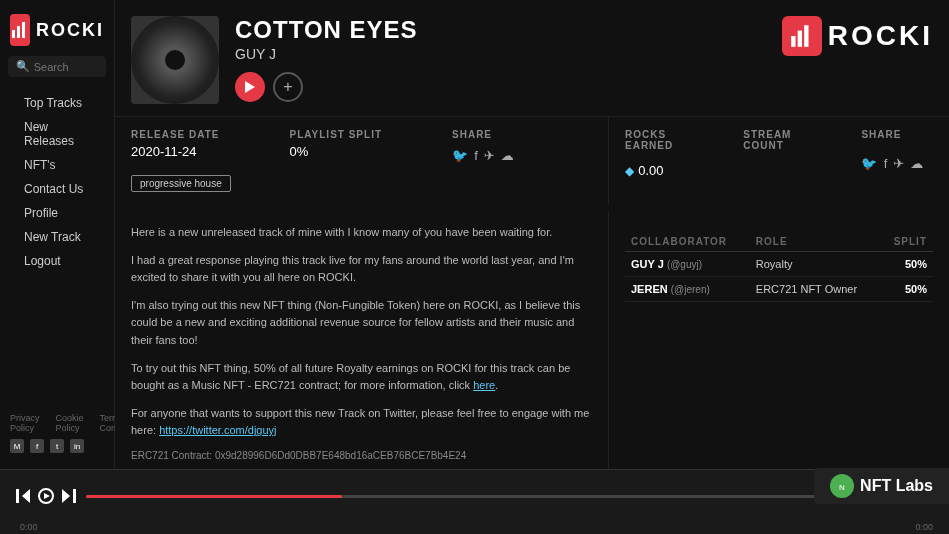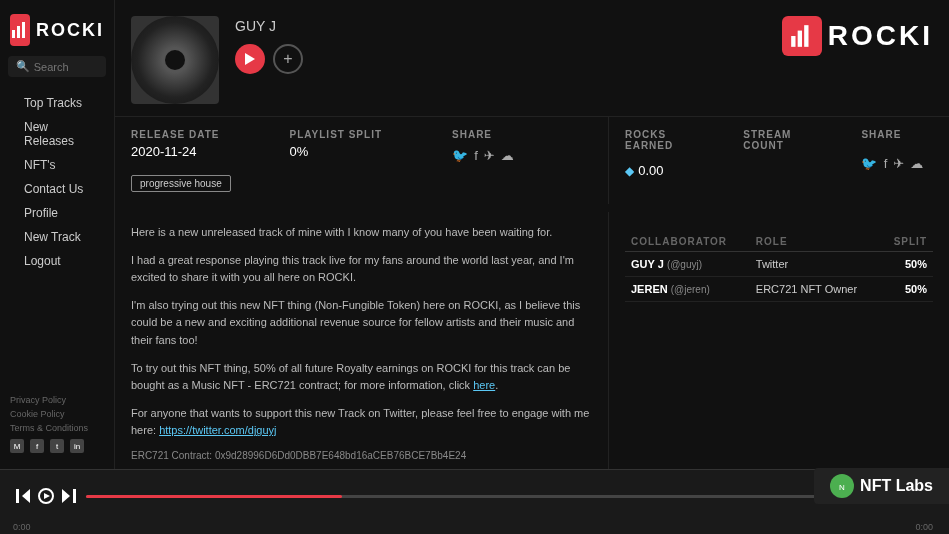--- a/index.html
+++ b/index.html
@@ -75,21 +75,21 @@
     .sidebar-item {
       padding: 5px 12px;
       font-size: 12px;
       color: #ccc;
       cursor: pointer;
     }
     .sidebar-footer {
       margin-top: auto;
       padding: 8px 10px;
     }
-    .sidebar-footer-links { display: flex; flex-direction: column; gap: 4px; }
+    .sidebar-footer-links { display: flex; flex-direction: row; gap: 16px; }
     .footer-link { font-size: 9px; color: #666; cursor: pointer; }
     .social-icons { display: flex; gap: 6px; margin-top: 6px; }
     .social-icon { width: 14px; height: 14px; background: #444; border-radius: 2px; display: flex; align-items: center; justify-content: center; font-size: 8px; cursor: pointer; }
 
     
     .main-content {
       flex: 1;
       background: #111;
       overflow-y: auto;
       display: flex;
@@ -333,21 +333,21 @@
       border-radius: 50%;
       display: flex;
       align-items: center;
       justify-content: center;
       font-size: 12px;
     }
     .nft-text { font-size: 16px; font-weight: bold; color: #fff; }
     .time-labels {
       display: flex;
       justify-content: space-between;
-      padding: 0 16px 2px 13px;
+      padding: 0 16px 2px 20px;
       font-size: 9px;
       color: #666;
     }
 
     .player-wrapper {
       position: relative;
     }
 
     
     .track-header-left {
@@ -425,20 +425,21 @@
   </div>
 
   <div class="main-content">
 
     <div class="track-header-full">
       <div class="track-header-left">
         <div class="track-album-art">
           <div class="album-art-inner"></div>
         </div>
         <div class="track-info">
+          <div class="track-title">COTTON EYES</div>
           <div class="track-artist">GUY J</div>
           <div class="track-actions">
             <button class="btn-play">
               <svg width="10" height="12" viewBox="0 0 10 12" fill="white">
                 <polygon points="0,0 10,6 0,12"></polygon>
               </svg>
             </button>
             <button class="btn-add">+</button>
           </div>
         </div>
@@ -530,21 +531,21 @@
               <th>ROLE</th>
               <th style="text-align:right;">SPLIT</th>
             </tr>
           </thead>
           <tbody id="collab-tbody">
           <tr>
     <td>
       <span class="collab-name">GUY J</span>
       <span class="collab-handle">(@guyj)</span>
     </td>
-    <td>Twitter</td>
+    <td>Royalty</td>
     <td class="split-val">50%</td>
   </tr>
               <tr>
     <td>
       <span class="collab-name">JEREN</span>
       <span class="collab-handle">(@jeren)</span>
     </td>
     <td>ERC721 NFT Owner</td>
     <td class="split-val">50%</td>
   </tr>

